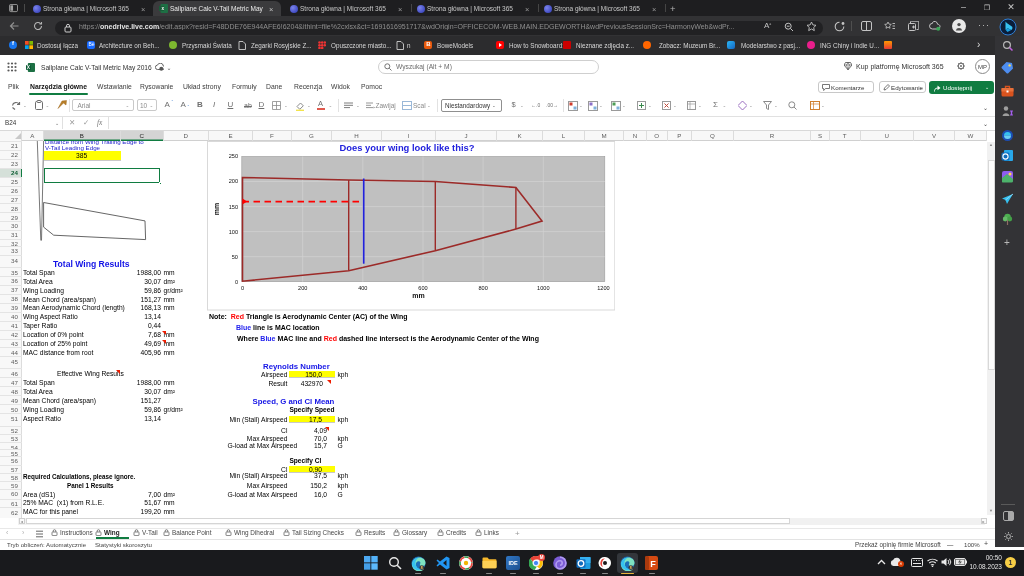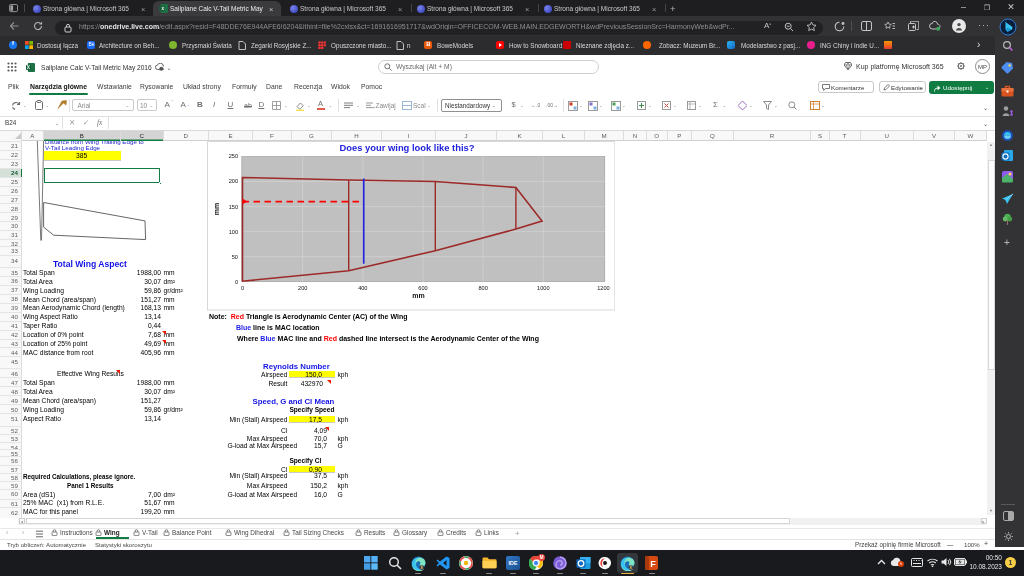--- a/index.html
+++ b/index.html
@@ -463,21 +463,21 @@
         <div class="cell " style="left:45px;top:8.199999999999989px;color:#2222cc;font-size:6.2px;line-height:6.2px;">Distance from Wing Trailing Edge to</div>
         <div class="cell " style="left:45px;top:14.199999999999989px;color:#2222cc;font-size:6.2px;line-height:6.2px;">V-Tail Leading Edge</div>
         <div class="ycell" style="left:43.5px;top:19.599999999999994px;width:77.5px;height:10px;"></div>
         <div class="cell " style="left:76px;top:21px;font-size:6.7px;">385</div>
         <div class="abs" style="left:43.7px;top:37.30000000000001px;width:116.5px;height:15.2px;border:1.4px solid #107C41;"></div>
         <div class="abs" style="left:158.7px;top:51.19999999999999px;width:3px;height:3px;background:#107C41;border:0.7px solid #fff;"></div>
         <svg class="abs" style="left:30px;top:10px;" width="125" height="105" viewBox="0 0 125 105">
           <path d="M7.3 0 L10.8 99.5 M13.6 0 L11.5 99.5" stroke="#555" stroke-width="0.8" fill="none"></path>
           <polygon points="13.6,61.5 115,79.9 115.6,98.6 23.7,94.2 13.6,86.1" fill="#fff" stroke="#555" stroke-width="0.9"></polygon>
         </svg>
-        <div class="cell btitle" style="left:53px;top:127.69999999999999px;font-size:8.6px;">Total Wing Aspect</div>
+        <div class="cell btitle" style="left:53px;top:127.69999999999999px;font-size:8.6px;">Total Wing Results</div>
         <div class="cell " style="left:23px;top:138.2px;">Total Span</div>
         <div class="val" style="left:101px;top:138.2px;width:60px;">1988,00</div>
         <div class="cell " style="left:163.5px;top:138.2px;">mm</div>
         <div class="cell " style="left:23px;top:147.10000000000002px;">Total Area</div>
         <div class="val" style="left:101px;top:147.10000000000002px;width:60px;">30,07</div>
         <div class="cell " style="left:163.5px;top:147.10000000000002px;">dm²</div>
         <div class="cell " style="left:23px;top:156px;">Wing Loading</div>
         <div class="val" style="left:101px;top:156px;width:60px;">59,86</div>
         <div class="cell " style="left:163.5px;top:156px;">gr/dm²</div>
         <div class="cell " style="left:23px;top:164.89999999999998px;">Mean Chord (area/span)</div>

